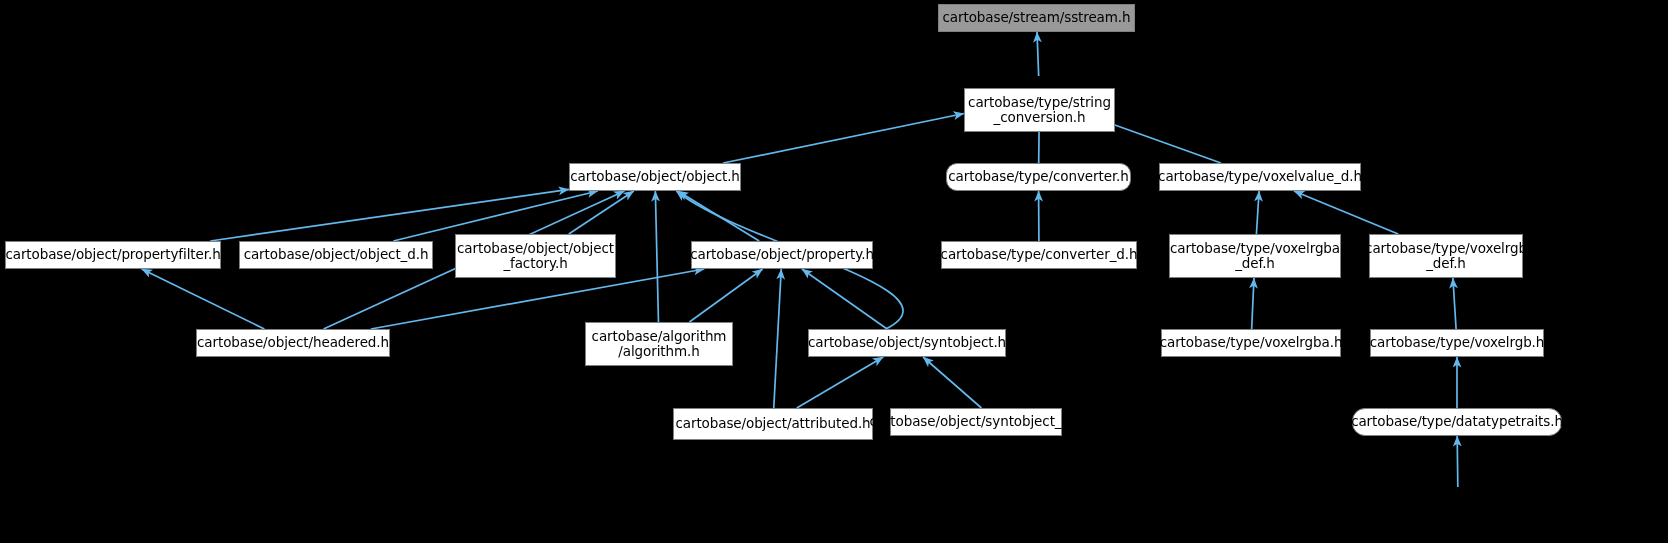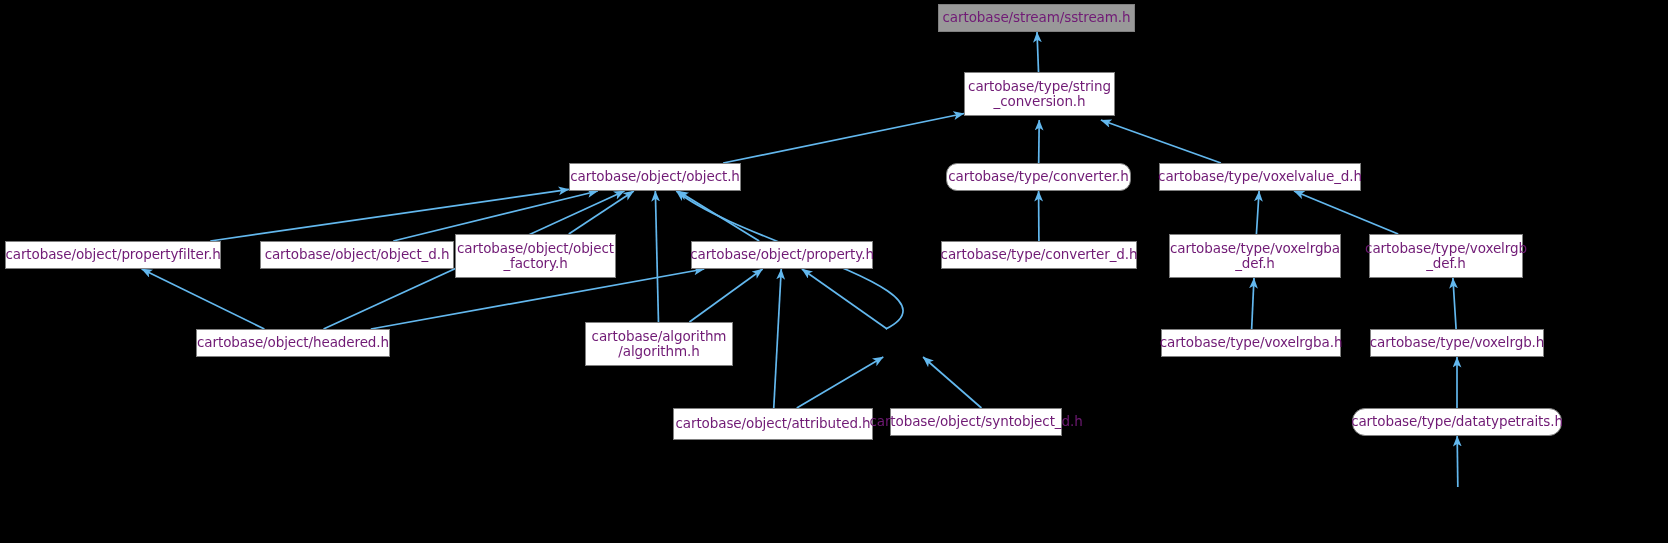--- a/index.html
+++ b/index.html
@@ -1,21 +1,21 @@
 <!DOCTYPE html>
 <html><head>
 <meta charset="utf-8">
 <style>
   html,body{margin:0;padding:0;background:#000;}
   #stage{position:relative;width:1668px;height:543px;background:#000;overflow:hidden;
          font-family:"DejaVu Sans","Liberation Sans",sans-serif;}
   #edges{position:absolute;left:0;top:0;width:1668px;height:543px;}
   .node{position:absolute;box-sizing:border-box;background:#ffffff;border:1px solid #808080;
         display:flex;align-items:center;justify-content:center;text-align:center;
-        color:#701a75;font-size:13.5px;line-height:15.5px;letter-spacing:-0.1px;
+        color:#000000;font-size:13.5px;line-height:15.5px;letter-spacing:-0.1px;
         padding:0 6px;z-index:2;white-space:pre-line;}
   .node.current{background:#999999;border-color:#808080;}
 </style>
 </head>
 <body>
 
 <div id="stage" style="background: rgb(0, 0, 0);">
   <svg id="edges" viewBox="0 0 1668 543" xmlns="http://www.w3.org/2000/svg">
       <defs>
         <marker id="arrowhead" markerWidth="7" markerHeight="7" refX="6.2" refY="2.6" orient="auto" markerUnits="strokeWidth">
@@ -42,36 +42,37 @@
       <path d="M773.754491017964,408 L781.245508982036,269" stroke="#63b8ee" stroke-width="1.7" fill="none" marker-end="url(#arrowhead)"></path>
       <path d="M370.79545454545456,329 L704.2045454545455,269" stroke="#63b8ee" stroke-width="1.7" fill="none" marker-end="url(#arrowhead)"></path>
       <path d="M796.746835443038,408 L883.253164556962,357" stroke="#63b8ee" stroke-width="1.7" fill="none" marker-end="url(#arrowhead)"></path>
       <path d="M981.4620253164557,408 L923.0379746835443,357" stroke="#63b8ee" stroke-width="1.7" fill="none" marker-end="url(#arrowhead)"></path>
       <path d="M1251.6436781609195,329 L1253.9885057471265,278" stroke="#63b8ee" stroke-width="1.7" fill="none" marker-end="url(#arrowhead)"></path>
       <path d="M1456.1149425287356,329 L1452.8908045977012,278" stroke="#63b8ee" stroke-width="1.7" fill="none" marker-end="url(#arrowhead)"></path>
       <path d="M1457,408 L1457,357" stroke="#63b8ee" stroke-width="1.7" fill="none" marker-end="url(#arrowhead)"></path>
       <path d="M1457.8227848101267,487 L1457.1772151898733,436" stroke="#63b8ee" stroke-width="1.7" fill="none" marker-end="url(#arrowhead)"></path>
     </svg>
 <div class="node current" style="left: 938px; top: 4px; width: 197px; height: 28px; background: rgb(153, 153, 153); border-color: rgb(128, 128, 128);">cartobase/stream/sstream.h</div>
-    <div class="node" style="left: 964px; top: 72px; width: 151px; height: 44px; background: rgb(255, 255, 255); border-color: rgb(128, 128, 128);">cartobase/type/string
+    <div class="node" style="left: 964px; top: 88px; width: 151px; height: 44px; background: rgb(255, 255, 255); border-color: rgb(128, 128, 128);">cartobase/type/string
 _conversion.h</div>
     <div class="node" style="left: 569px; top: 163px; width: 172px; height: 28px; background: rgb(255, 255, 255); border-color: rgb(128, 128, 128);">cartobase/object/object.h</div>
     <div class="node" style="left: 946px; top: 163px; width: 185px; height: 28px; background: rgb(255, 255, 255); border-color: rgb(128, 128, 128); border-radius: 11px;">cartobase/type/converter.h</div>
     <div class="node" style="left: 1159px; top: 163px; width: 202px; height: 28px; background: rgb(255, 255, 255); border-color: rgb(128, 128, 128);">cartobase/type/voxelvalue_d.h</div>
     <div class="node" style="left: 5px; top: 241px; width: 216px; height: 28px; background: rgb(255, 255, 255); border-color: rgb(128, 128, 128);">cartobase/object/propertyfilter.h</div>
-    <div class="node" style="left: 239px; top: 241px; width: 194px; height: 28px; background: rgb(255, 255, 255); border-color: rgb(128, 128, 128); margin-left: 21px;">cartobase/object/object_d.h</div>
+    <div class="node" style="left: 239px; top: 241px; width: 194px; height: 28px; background: rgb(255, 255, 255); border-color: rgb(128, 128, 128);">cartobase/object/object_d.h</div>
     <div class="node" style="left: 455px; top: 234px; width: 161px; height: 44px; background: rgb(255, 255, 255); border-color: rgb(128, 128, 128);">cartobase/object/object
 _factory.h</div>
     <div class="node" style="left: 691px; top: 241px; width: 182px; height: 28px; background: rgb(255, 255, 255); border-color: rgb(128, 128, 128);">cartobase/object/property.h</div>
     <div class="node" style="left: 941px; top: 241px; width: 196px; height: 28px; background: rgb(255, 255, 255); border-color: rgb(128, 128, 128);">cartobase/type/converter_d.h</div>
     <div class="node" style="left: 1169px; top: 234px; width: 172px; height: 44px; background: rgb(255, 255, 255); border-color: rgb(128, 128, 128);">cartobase/type/voxelrgba
 _def.h</div>
     <div class="node" style="left: 1369px; top: 234px; width: 154px; height: 44px; background: rgb(255, 255, 255); border-color: rgb(128, 128, 128);">cartobase/type/voxelrgb
 _def.h</div>
     <div class="node" style="left: 196px; top: 329px; width: 194px; height: 28px; background: rgb(255, 255, 255); border-color: rgb(128, 128, 128);">cartobase/object/headered.h</div>
     <div class="node" style="left: 585px; top: 322px; width: 148px; height: 44px; background: rgb(255, 255, 255); border-color: rgb(128, 128, 128);">cartobase/algorithm
 /algorithm.h</div>
+    <div class="node" style="left: 808px; top: 329px; width: 198px; height: 28px; background: rgb(255, 255, 255); border-color: rgb(128, 128, 128);">cartobase/object/syntobject.h</div>
     <div class="node" style="left: 1161px; top: 329px; width: 180px; height: 28px; background: rgb(255, 255, 255); border-color: rgb(128, 128, 128);">cartobase/type/voxelrgba.h</div>
     <div class="node" style="left: 1370px; top: 329px; width: 174px; height: 28px; background: rgb(255, 255, 255); border-color: rgb(128, 128, 128);">cartobase/type/voxelrgb.h</div>
     <div class="node" style="left: 673px; top: 408px; width: 200px; height: 32px; background: rgb(255, 255, 255); border-color: rgb(128, 128, 128);">cartobase/object/attributed.h</div>
     <div class="node" style="left: 890px; top: 408px; width: 172px; height: 28px; background: rgb(255, 255, 255); border-color: rgb(128, 128, 128);">cartobase/object/syntobject_d.h</div>
     <div class="node" style="left: 1352px; top: 408px; width: 210px; height: 28px; background: rgb(255, 255, 255); border-color: rgb(128, 128, 128); border-radius: 13px;">cartobase/type/datatypetraits.h</div>
   </div>
 
 </body></html>

